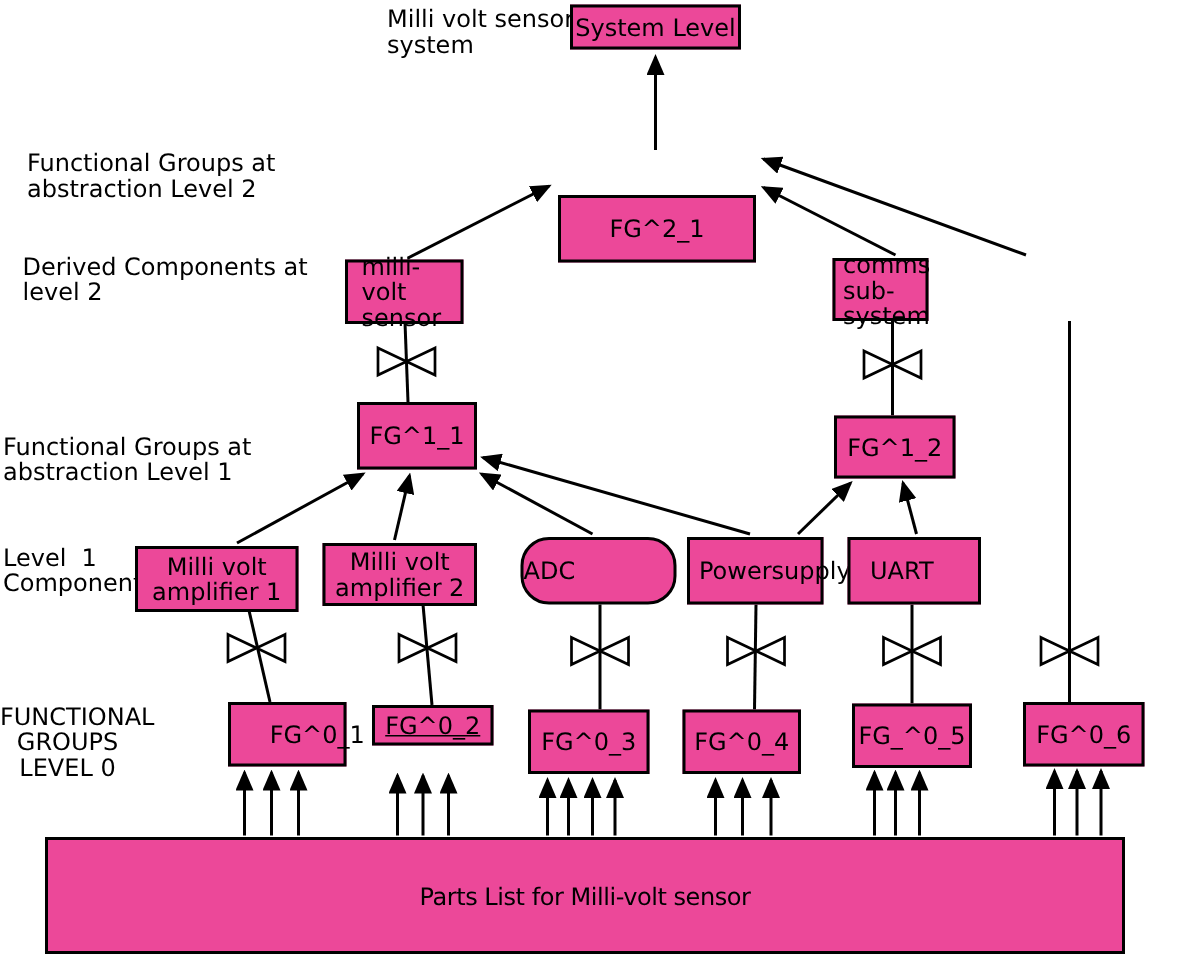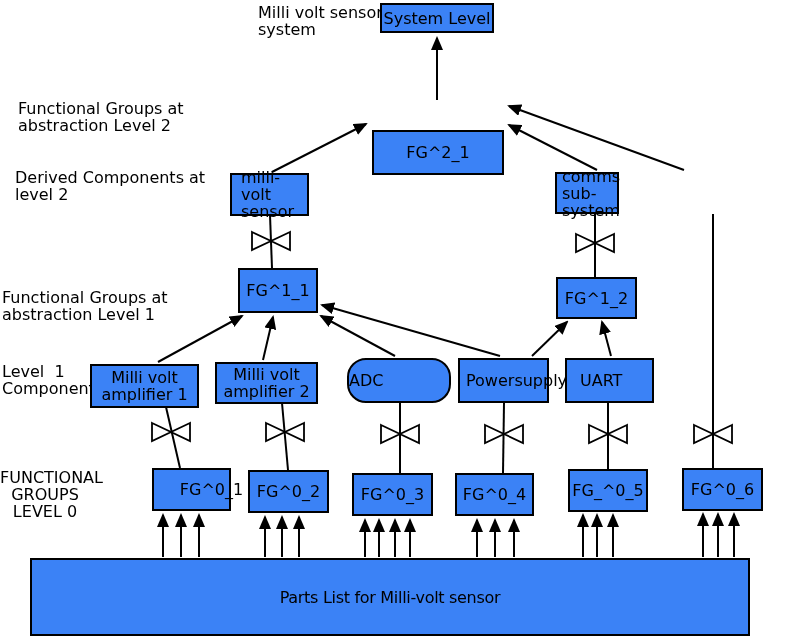--- a/index.html
+++ b/index.html
@@ -7,21 +7,21 @@
     position:relative;
     width:793px;height:638px;
     background:#ffffff;
     font-family:"DejaVu Sans","Liberation Sans",sans-serif;
     font-size:16px;color:#000;
     overflow:hidden;
   }
   #wires{position:absolute;left:0;top:0;width:793px;height:638px;}
   .box{
     position:absolute;box-sizing:border-box;
-    border:2px solid #000;background:#3b82f6;
+    border:2px solid #000;background:#ec4899;
     display:flex;align-items:center;justify-content:center;
     text-align:center;white-space:pre-wrap;line-height:17px;
   }
   .ta-l{justify-content:flex-start;text-align:left;}
   .lbl{
     position:absolute;white-space:pre-wrap;line-height:17px;
   }
   
   .b-system{left:380px;top:3px;width:114px;height:30px;}
   .b-fg2  {left:372px;top:99px;width:132px;height:45px;margin-top:31px;}
@@ -29,21 +29,21 @@
   .b-comms{left:555px;top:172px;width:64px;height:42px;padding-left:5px;}
   .b-micro{left:680px;top:172px;width:111px;height:42px;padding-left:16px;}
   .b-fg11 {left:238px;top:268px;width:80px;height:45px;}
   .b-fg12 {left:556px;top:277px;width:81px;height:42px;}
   .b-amp1 {left:90px;top:364px;width:109px;height:44px;}
   .b-amp2 {left:215px;top:362px;width:103px;height:42px;}
   .b-adc  {left:347px;top:358px;width:104px;height:45px;padding-left:0;border-radius:19px;}
   .b-psu  {left:458px;top:358px;width:91px;height:45px;padding-left:6px;}
   .b-uart {left:565px;top:358px;width:89px;height:45px;padding-left:13px;}
   .b-fg01 {left:152px;top:468px;width:79px;height:43px;padding-left:40px;}
-  .b-fg02 {left:248px;top:470px;width:81px;height:43px;}
+  .b-fg02 {left:248px;top:470px;width:81px;height:27px;text-decoration:underline;}
   .b-fg03 {left:352px;top:473px;width:81px;height:43px;}
   .b-fg04 {left:455px;top:473px;width:79px;height:43px;}
   .b-fg05 {left:568px;top:469px;width:80px;height:43px;}
   .b-fg06 {left:682px;top:468px;width:81px;height:43px;}
   .b-parts{left:30px;top:558px;width:720px;height:78px;letter-spacing:-0.3px;}
   
   .l-title{left:258px;top:4px;}
   .l-fg2 {left:18px;top:100px;}
   .l-dc2 {left:15px;top:169px;}
   .l-fg1 {left:2px;top:289px;}

